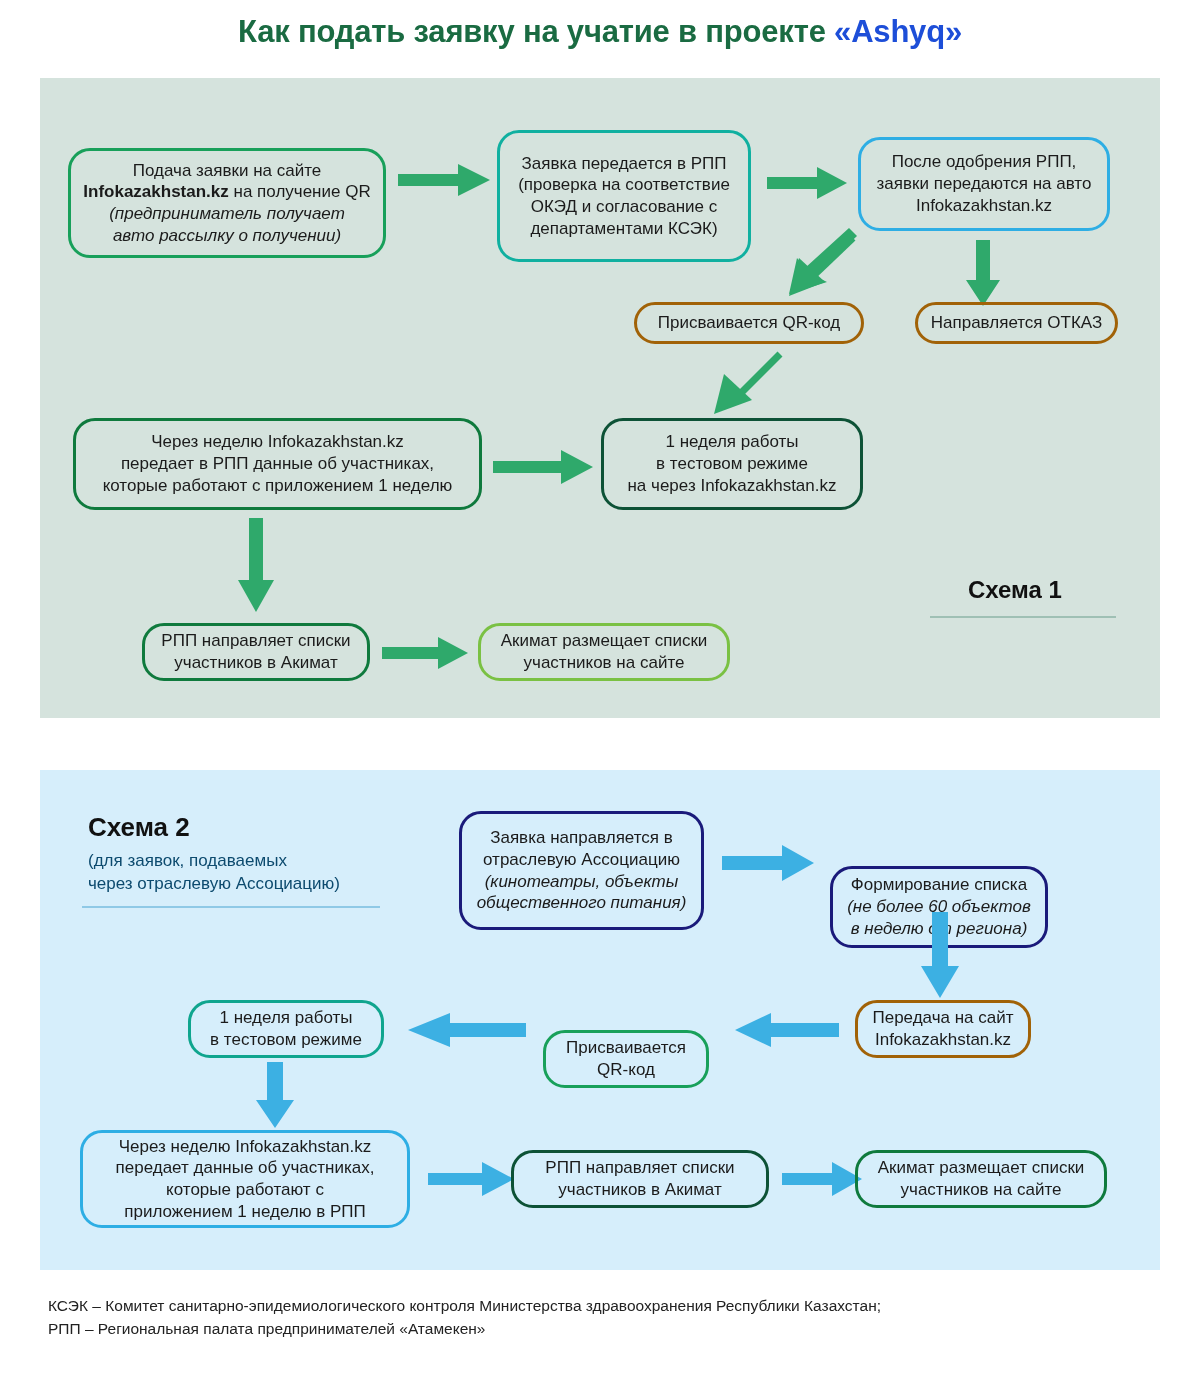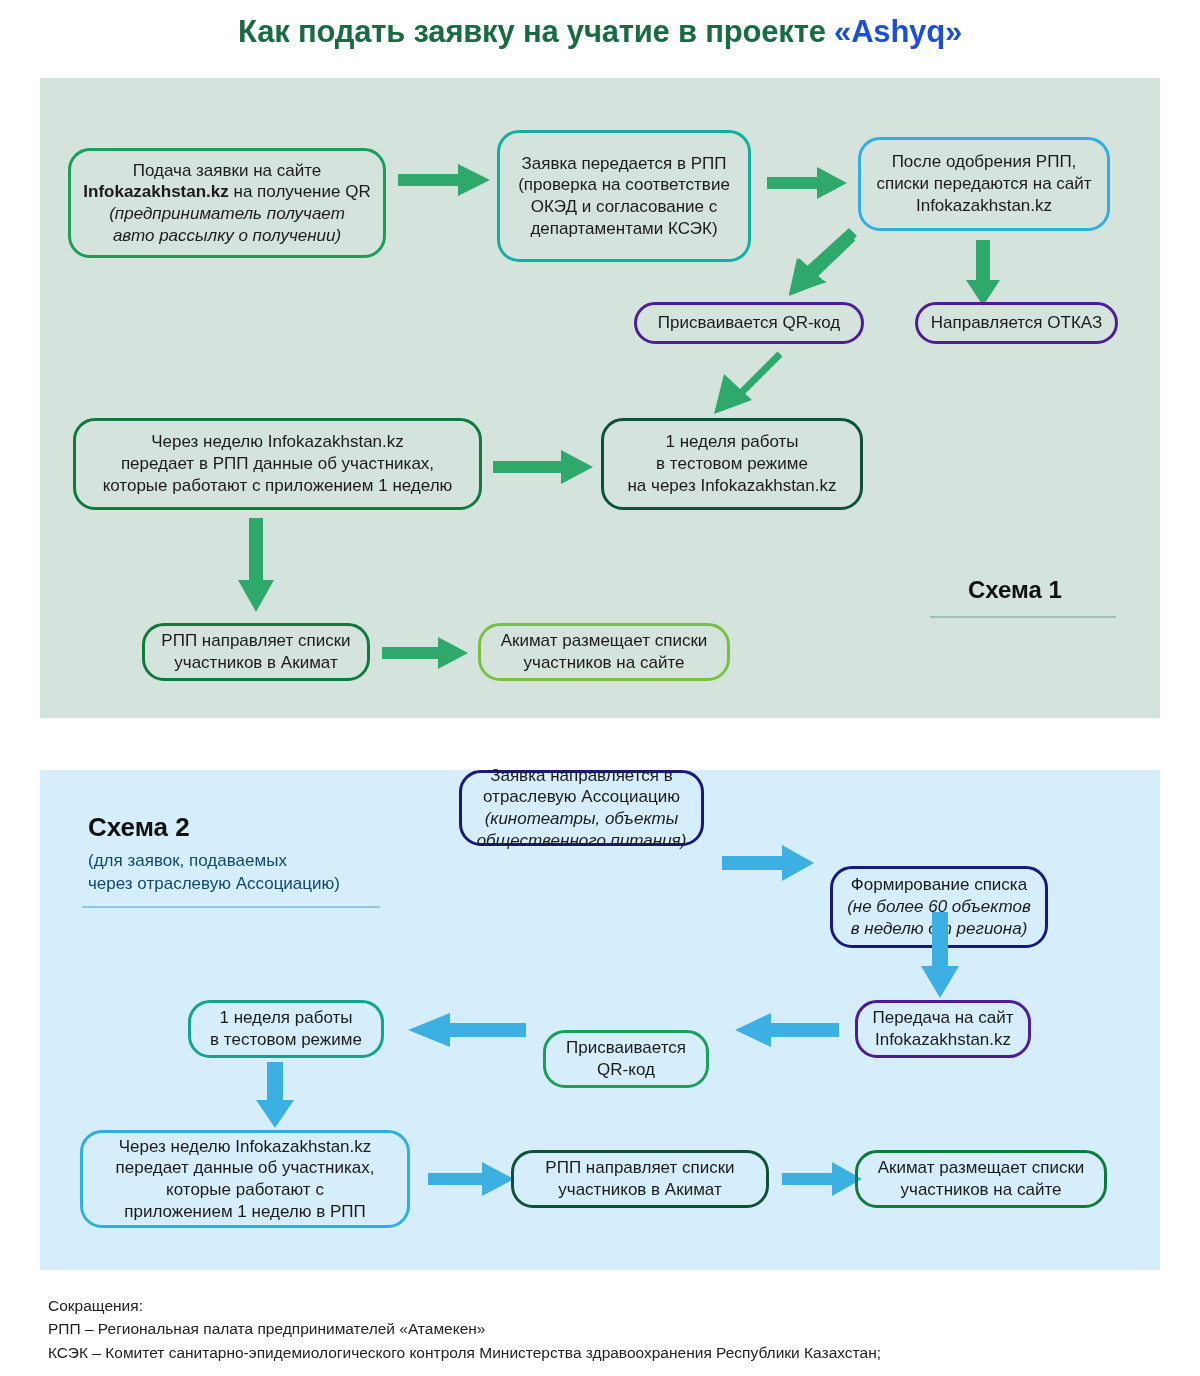--- a/index.html
+++ b/index.html
@@ -26,21 +26,21 @@
     font-size:17px;line-height:1.28;color:#1b1b1b;
     padding:6px 10px;background:transparent;
   }
   .node b{font-weight:bold;}
   .node i{font-style:italic;}
 
   
   .b-green      {border:3px solid #18a05a;margin-top:30px;}
   .b-teal       {border:3px solid #10b0a0;}
   .b-lightblue  {border:3px solid #2eaee4;}
-  .b-blue       {border:3px solid #4c1d95;}
+  .b-blue       {border:3px solid #a16207;}
   .b-darkgreen  {border:3px solid #0d5236;}
   .b-forest     {border:3px solid #0f7a3d;}
   .b-yellowgreen{border:3px solid #7ac143;}
   .b-navy       {border:3px solid #1a1a7a;}
   .b-teal2      {border:3px solid #0fa58e;}
 
   .arrow{position:absolute;}
   .arrow svg{display:block;overflow:visible;}
 
   .scheme-label{
@@ -92,21 +92,21 @@
 
 <div class="arrow" style="left:767px;top:163px;">
   <svg width="84" height="40" viewBox="0 0 84 40">
       <path d="M0 14 L50 14 L50 4 L80 20 L50 36 L50 26 L0 26 Z" fill="#2fa96b"></path>
     </svg>
 </div>
 
 <div class="node b-lightblue" style="left:858px;top:137px;width:252px;height:94px;">
   <div>
     <span>После одобрения РПП,</span><br>
-    <span>списки передаются на сайт</span><br>
+    <span>заявки передаются на авто</span><br>
     <span>Infokazakhstan.kz</span>
   </div>
 </div>
 
 <div class="arrow" style="left:775px;top:232px;">
   <svg width="88" height="70" viewBox="0 0 88 70">
     <path d="M82 4 L40 44 L52 50 L14 62 L22 26 L30 36 L74 -4 Z" fill="#2fa96b"></path>
     <line x1="78" y1="6" x2="34" y2="48" stroke="#2fa96b" stroke-width="7"></line>
     <polygon points="14,64 24,26 50,50" fill="#2fa96b"></polygon>
   </svg>
@@ -186,21 +186,21 @@
 
 <div class="panel" id="scheme2-panel"></div>
 
 <div class="scheme-label" id="scheme2-label">Схема 2</div>
 <div id="scheme2-sub">
   <span>(для заявок, подаваемых</span><br>
   <span>через отраслевую Ассоциацию)</span>
 </div>
 <div id="scheme2-rule"></div>
 
-<div class="node b-navy" style="left:459px;top:770px;width:245px;height:76px;">
+<div class="node b-navy" style="left:459px;top:811px;width:245px;height:119px;">
   <div>
     <span>Заявка направляется в</span><br>
     <span>отраслевую Ассоциацию</span><br>
     <i>(кинотеатры, объекты</i><br>
     <i>общественного питания)</i>
   </div>
 </div>
 
 <div class="arrow" style="left:722px;top:843px;">
   <svg width="96" height="40" viewBox="0 0 96 40">
@@ -290,16 +290,15 @@
 </div>
 
 <div class="node b-forest" style="left:855px;top:1150px;width:252px;height:58px;">
   <div>
     <span>Акимат размещает списки</span><br>
     <span>участников на сайте</span>
   </div>
 </div>
 
 <div class="footer">
-  <div>Сокращения:</div>
+  <div>КСЭК – Комитет санитарно-эпидемиологического контроля Министерства здравоохранения Республики Казахстан;</div>
   <div>РПП – Региональная палата предпринимателей «Атамекен»</div>
-  <div>КСЭК – Комитет санитарно-эпидемиологического контроля Министерства здравоохранения Республики Казахстан;</div>
 </div>
 
 </body></html>

